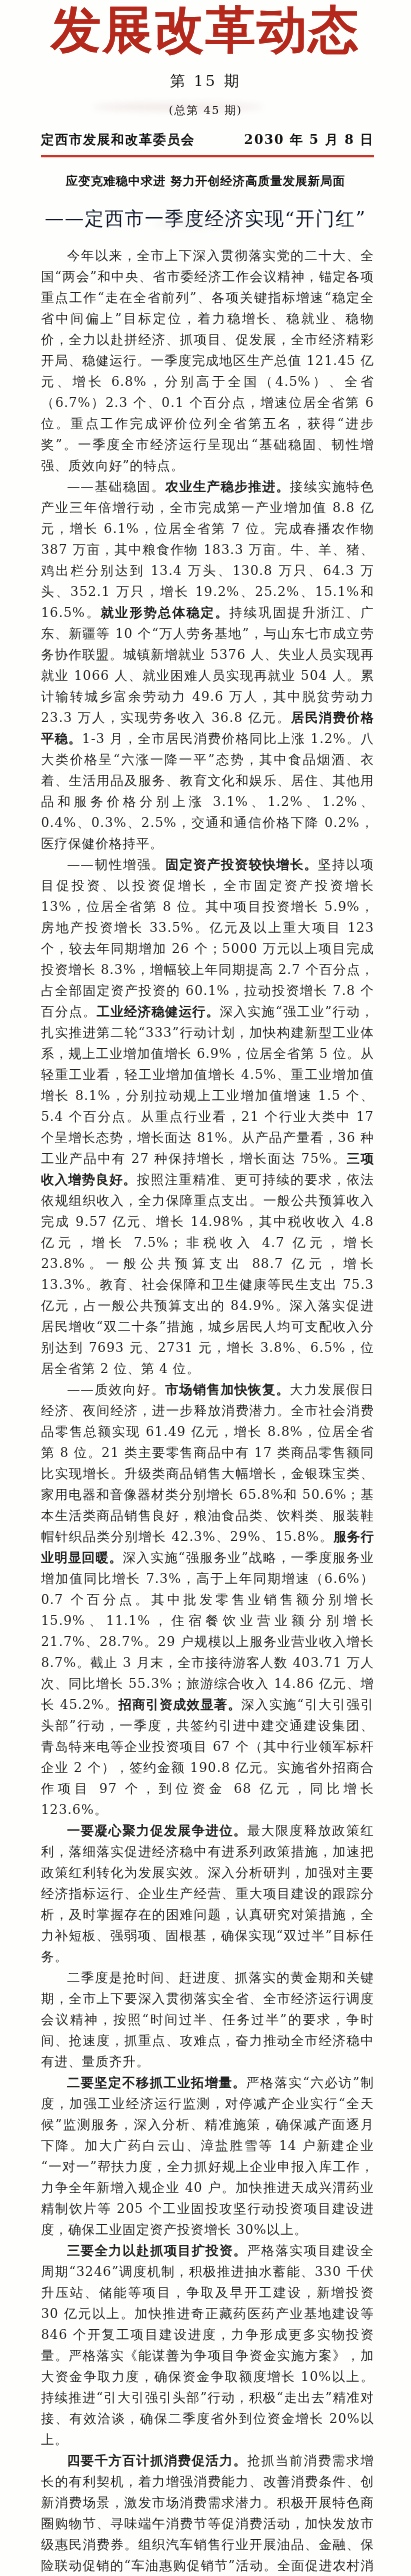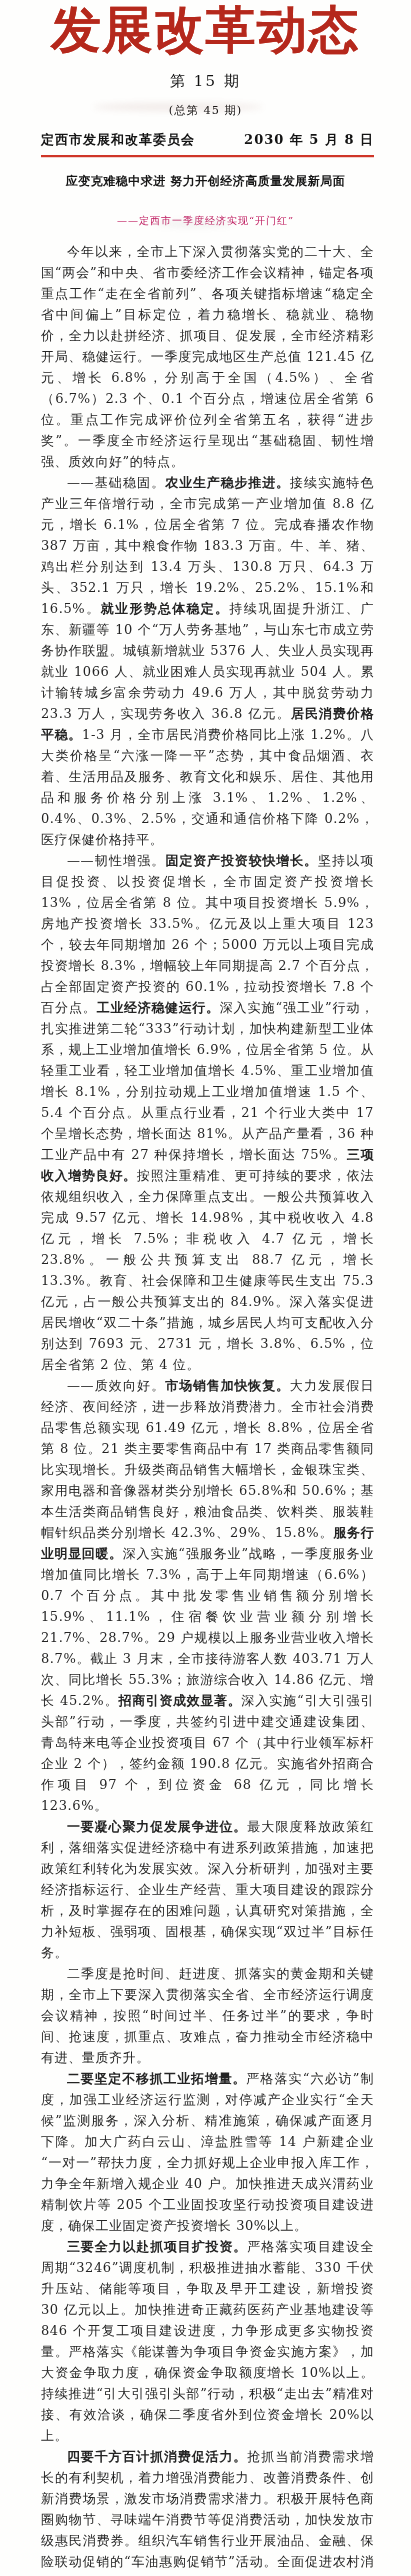--- a/index.html
+++ b/index.html
@@ -36,22 +36,22 @@
     margin:6.2px 37px 0 41px;height:2.1px;background:#cf3527;
     box-shadow:0 0.5px 0 rgba(207,53,39,.45);
   }
 
   .article-title{
     margin:15.5px 20.6px 0 20.6px;text-align:center;
     font-family:"DejaVu Sans","Liberation Sans",sans-serif;
     font-weight:bold;font-size:12px;letter-spacing:0.5px;color:#161616;
   }
   .article-subtitle{
-    margin-top:24px;text-align:center;
-    font-size:10px;letter-spacing:1px;color:#be185d;
+    margin-top:16px;text-align:center;
+    font-size:19px;letter-spacing:1px;color:#0f172a;
   }
 
   .article-body{margin:13.4px 37px 0 41px;}
   .article-body p.para{
     margin:0;padding:0;
     font-size:13px;line-height:21px;
     text-align:justify;text-justify:inter-ideograph;
     text-indent:2em;letter-spacing:0.6px;color:#242424;
   }
   .article-body .seg-bold{

